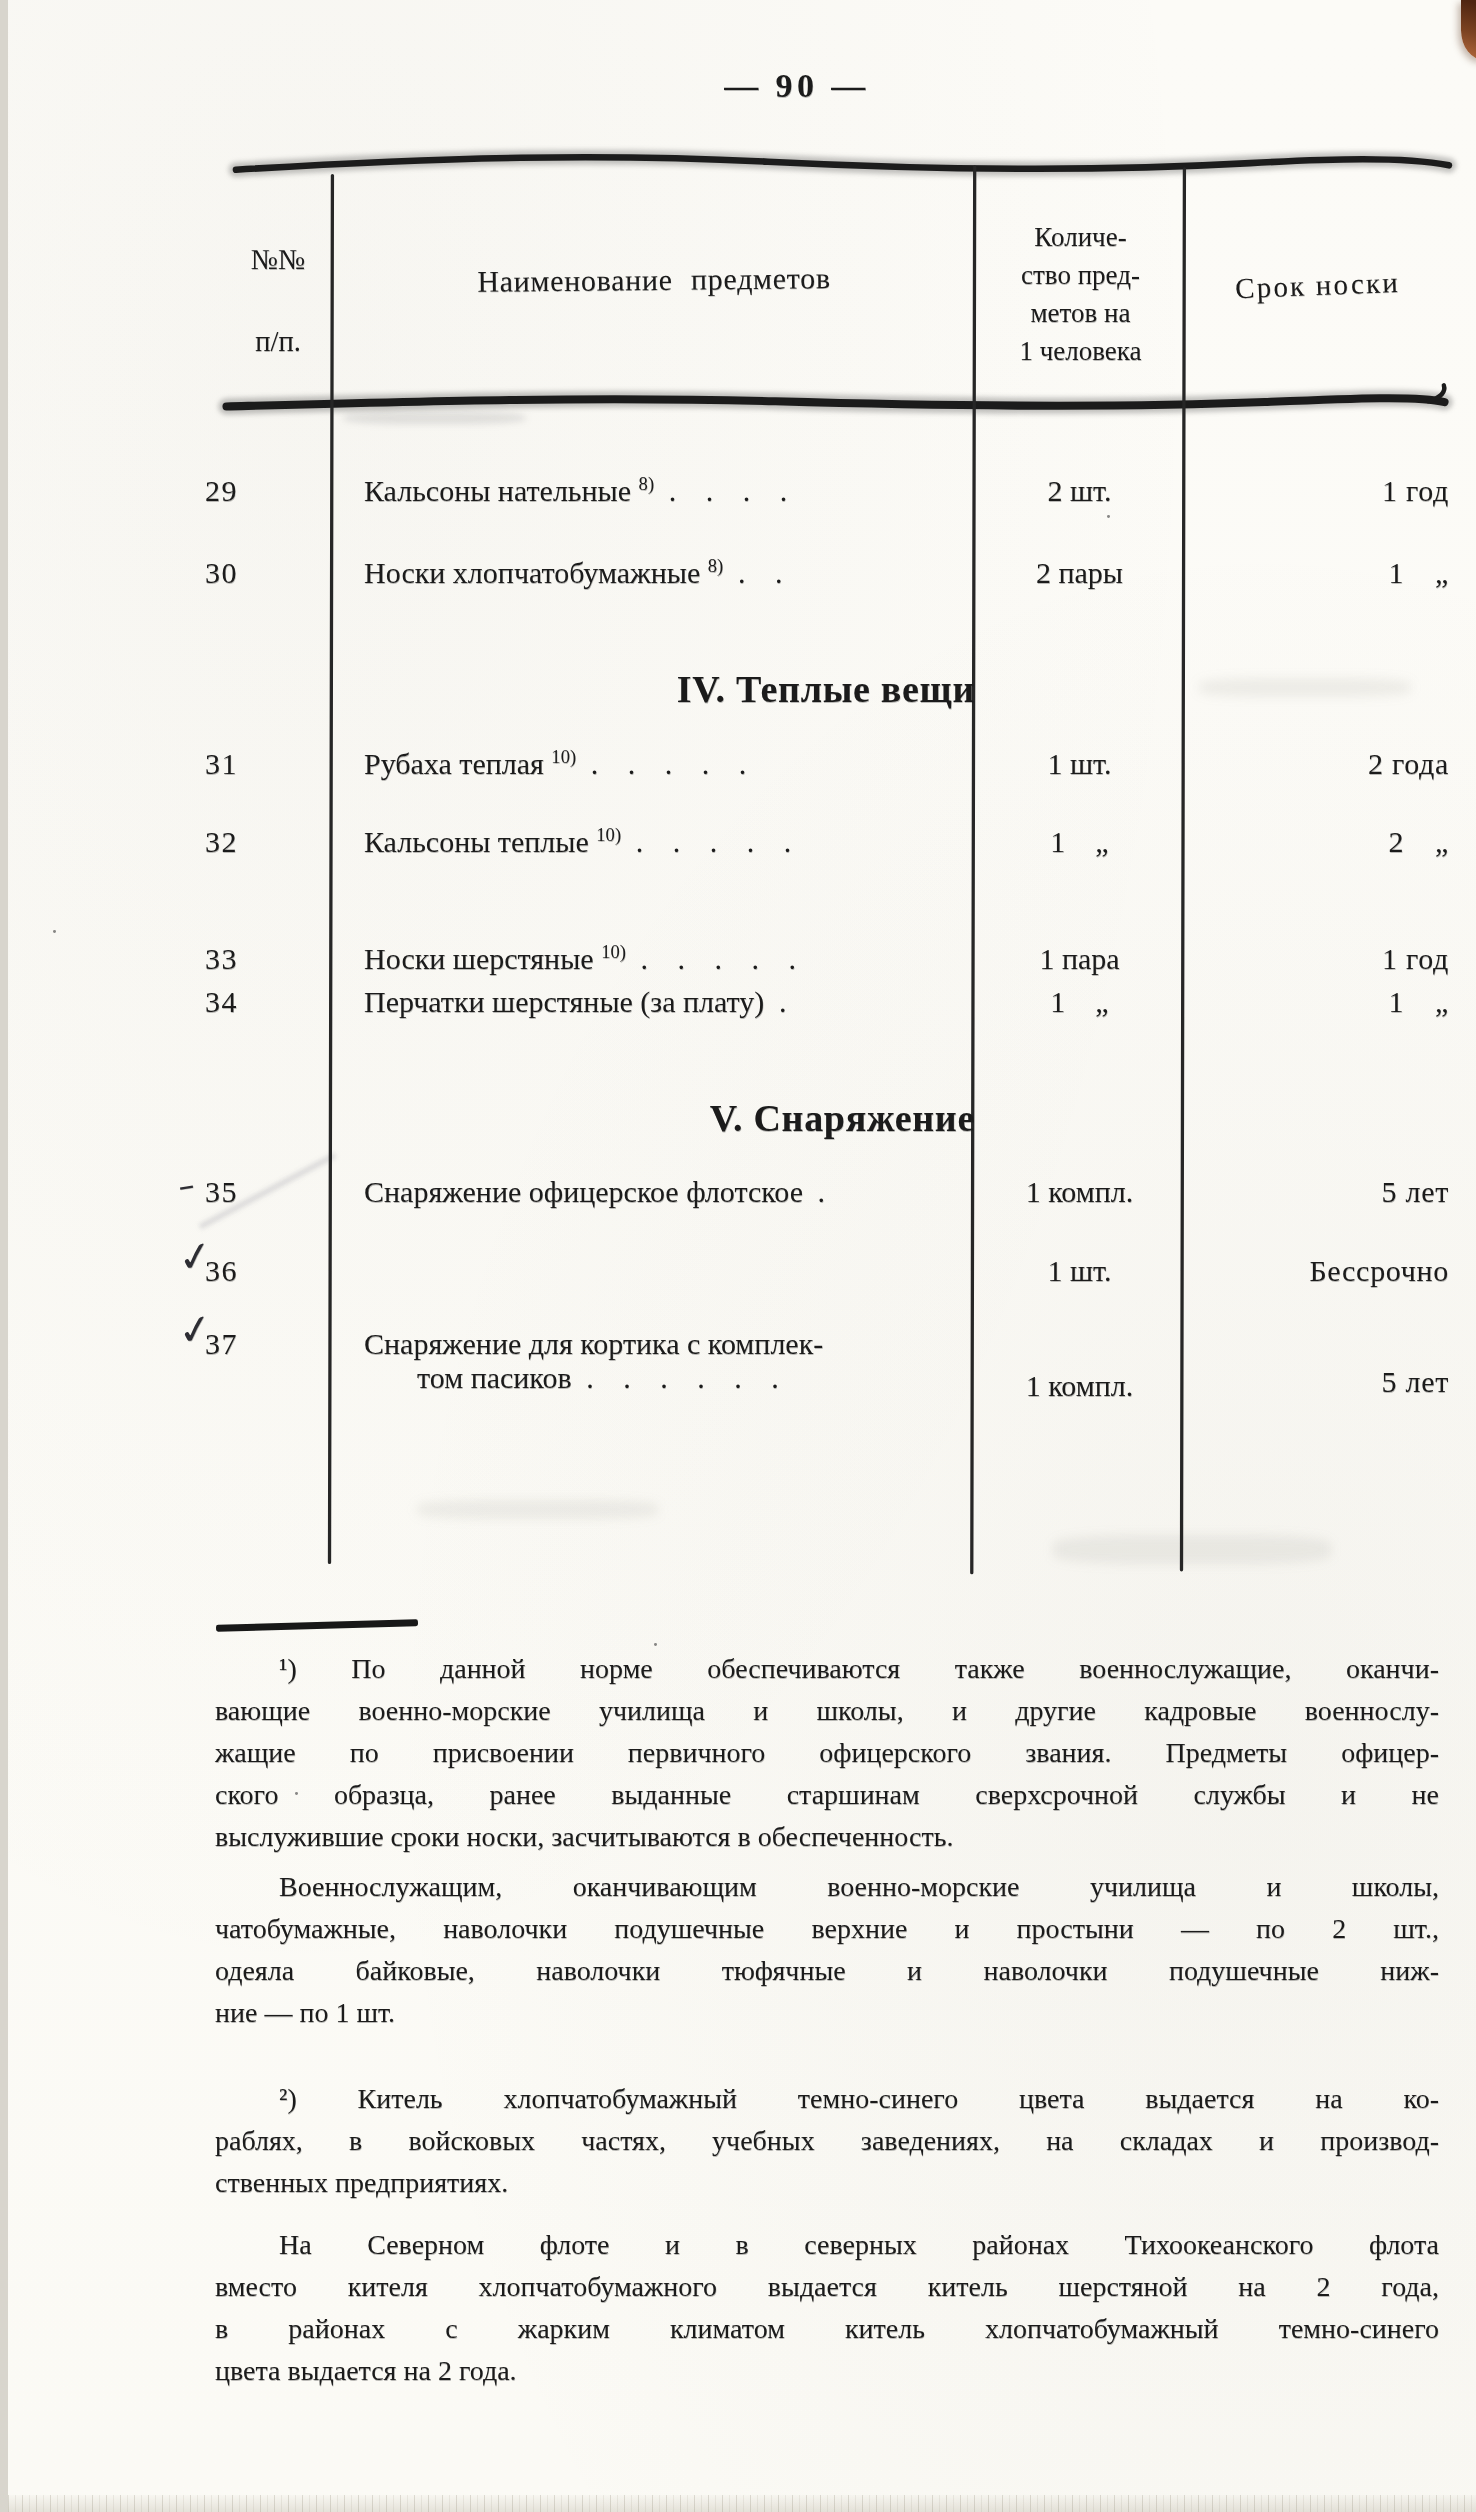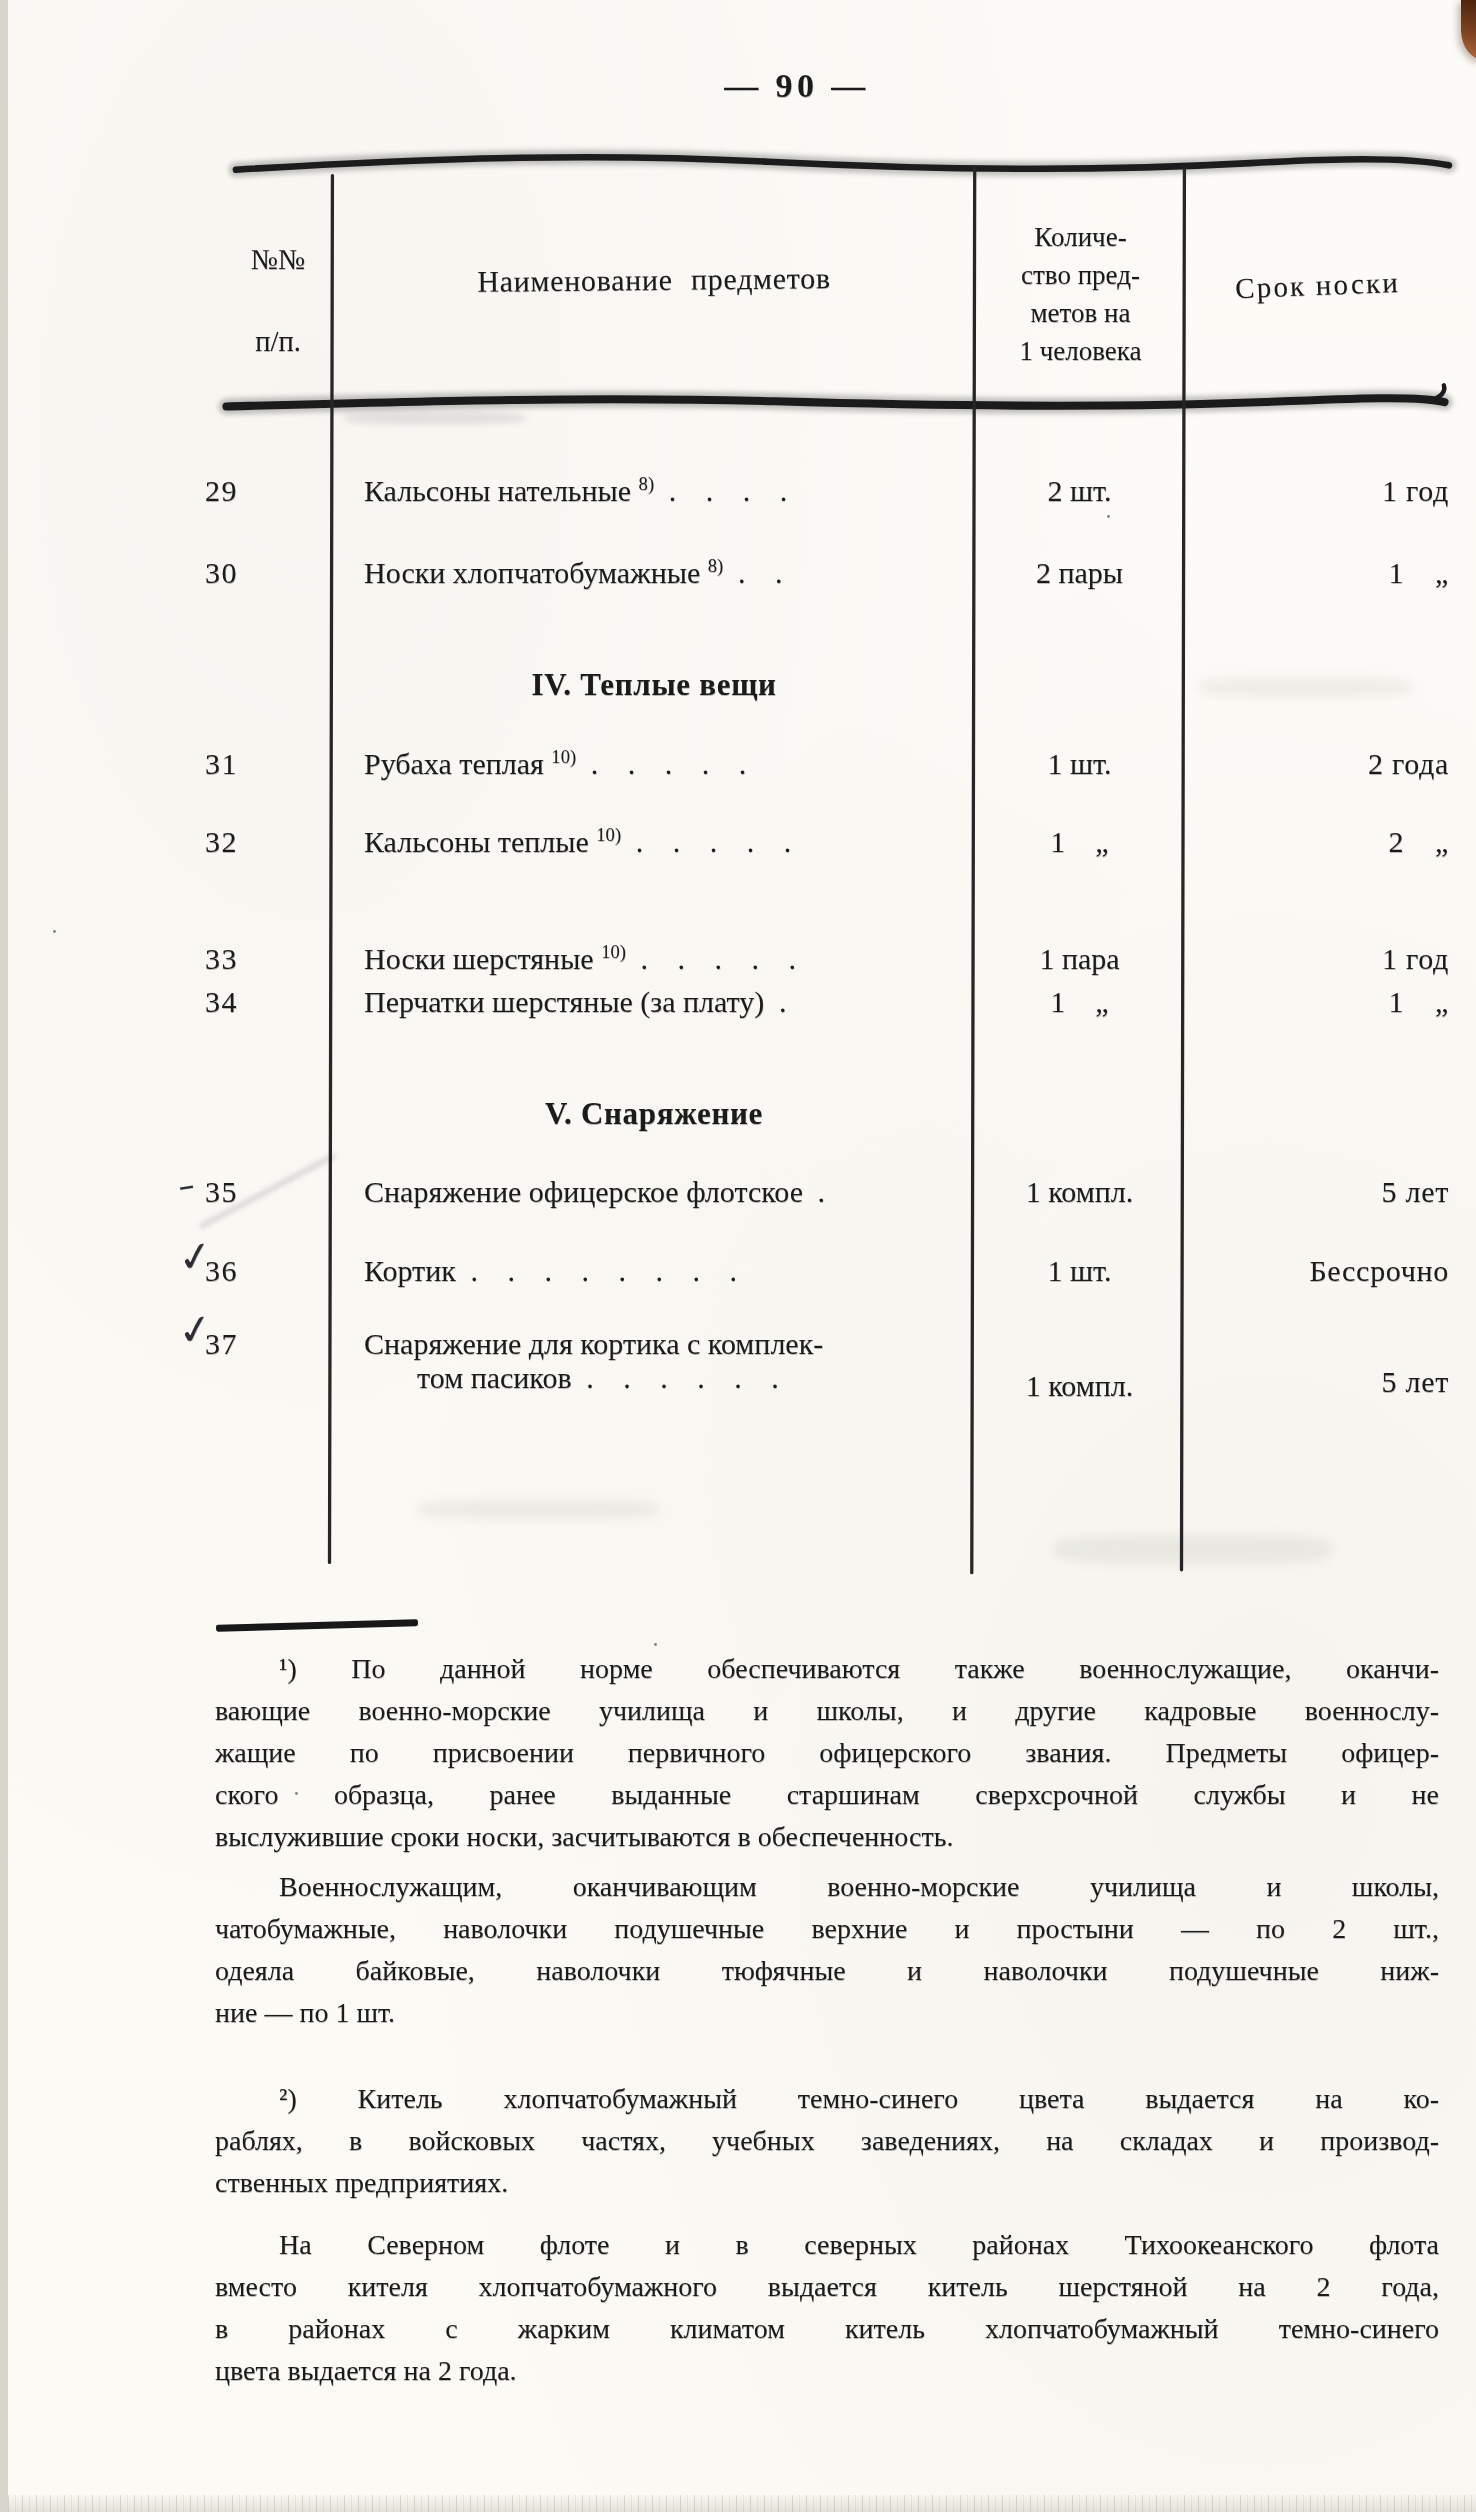--- a/index.html
+++ b/index.html
@@ -37,21 +37,21 @@
   .cell{position:absolute;top:0;}
   .mark{left:170px;width:58px;top:-23.4px;font-size:41px;color:#2d2d33;transform:rotate(-9deg);font-family:"DejaVu Sans",sans-serif;}
   .num{left:197px;width:99px;text-align:left;letter-spacing:1.5px;}
   .name{left:356px;width:611px;white-space:nowrap;}
   .name .ind2{display:block;margin-left:53px;}
   sup{font-size:0.62em;line-height:0;}
   .leader{word-spacing:22px;margin-left:14.6px;}
   .qty{left:972px;width:199px;text-align:center;}
   .term{left:1178px;width:263px;text-align:right;letter-spacing:0.7px;}
 
-  .section{position:absolute;left:325px;width:642px;text-align:center;font-size:31px;font-weight:bold;letter-spacing:0.7px;}
+  .section{position:absolute;left:325px;width:642px;text-align:right;font-size:38px;font-weight:bold;letter-spacing:0.7px;}
 
   
   .fnsep{position:absolute;left:208px;top:1622px;width:202px;height:6.6px;background:#181818;transform:rotate(-1.6deg);border-radius:2.2px;}
   .fnpara{position:absolute;left:207px;width:1224px;font-size:28px;line-height:42px;}
   .fnline{text-align:justify;text-align-last:justify;white-space:normal;}
   .fnline.last{text-align-last:left;}
   .fnline.indent{padding-left:64px;}
 
   
   .corner{
@@ -163,21 +163,20 @@
   <div class="trow" style="top:1175px">
     <span class="cell mark" style="font-size:32px;top:-11.7px;">–</span>
     <span class="cell num">35</span>
     <span class="cell name"><span>Снаряжение офицерское флотское</span><span class="leader">.</span></span>
     <span class="cell qty">1 компл.</span>
     <span class="cell term">5 лет</span>
   </div>
   <div class="trow" style="top:1254px">
     <span class="cell mark">✓</span>
     <span class="cell num">36</span>
-    <span class="cell name"><span>Кортик</span><span class="leader">. . . . . . . .</span></span>
     <span class="cell qty">1 шт.</span>
     <span class="cell term">Бессрочно</span>
   </div>
   <div class="trow" style="top:1327px;height:95px;">
     <span class="cell mark">✓</span>
     <span class="cell num">37</span>
     <span class="cell name">
       <span>Снаряжение для кортика с комплек-</span>
       <span class="ind2"><span>том пасиков</span><span class="leader">. . . . . .</span></span>
     </span>

